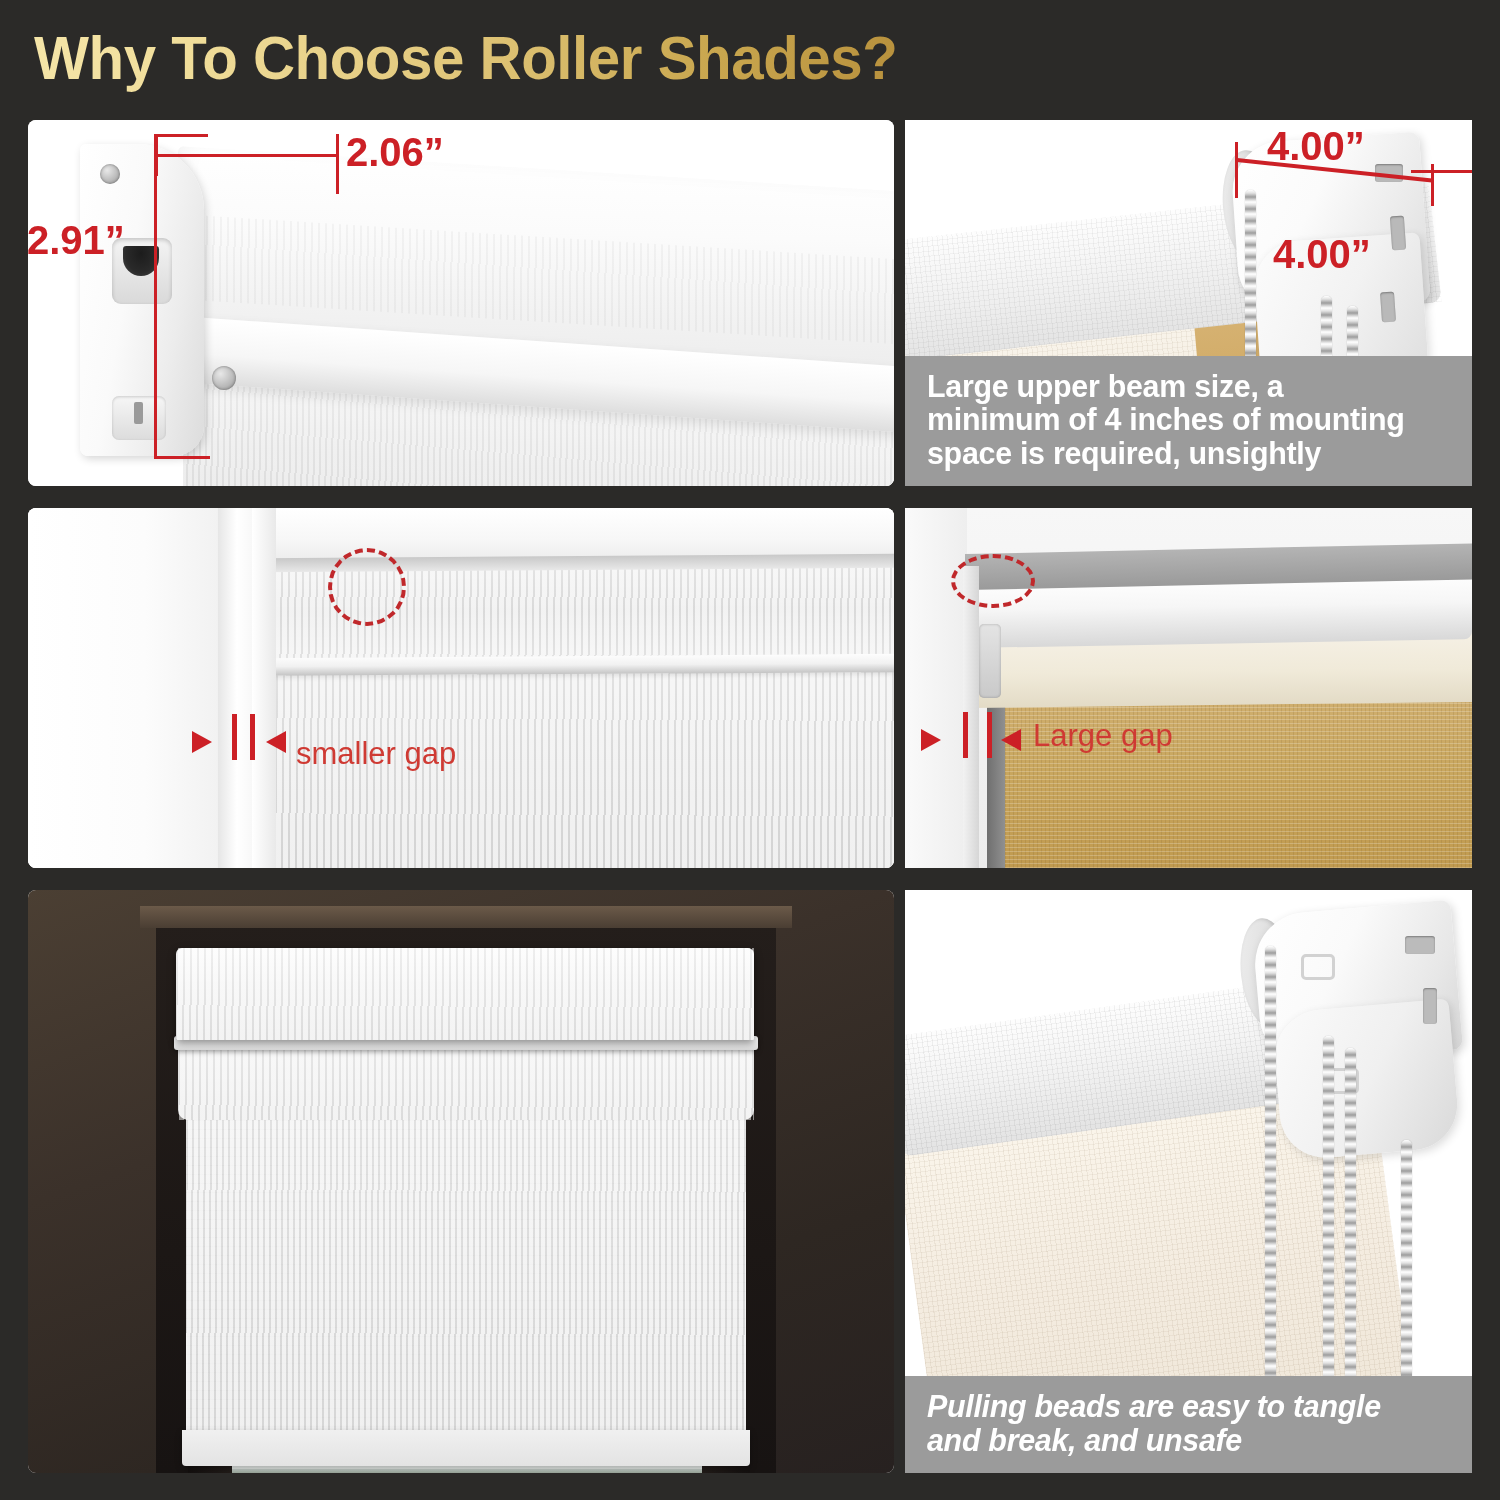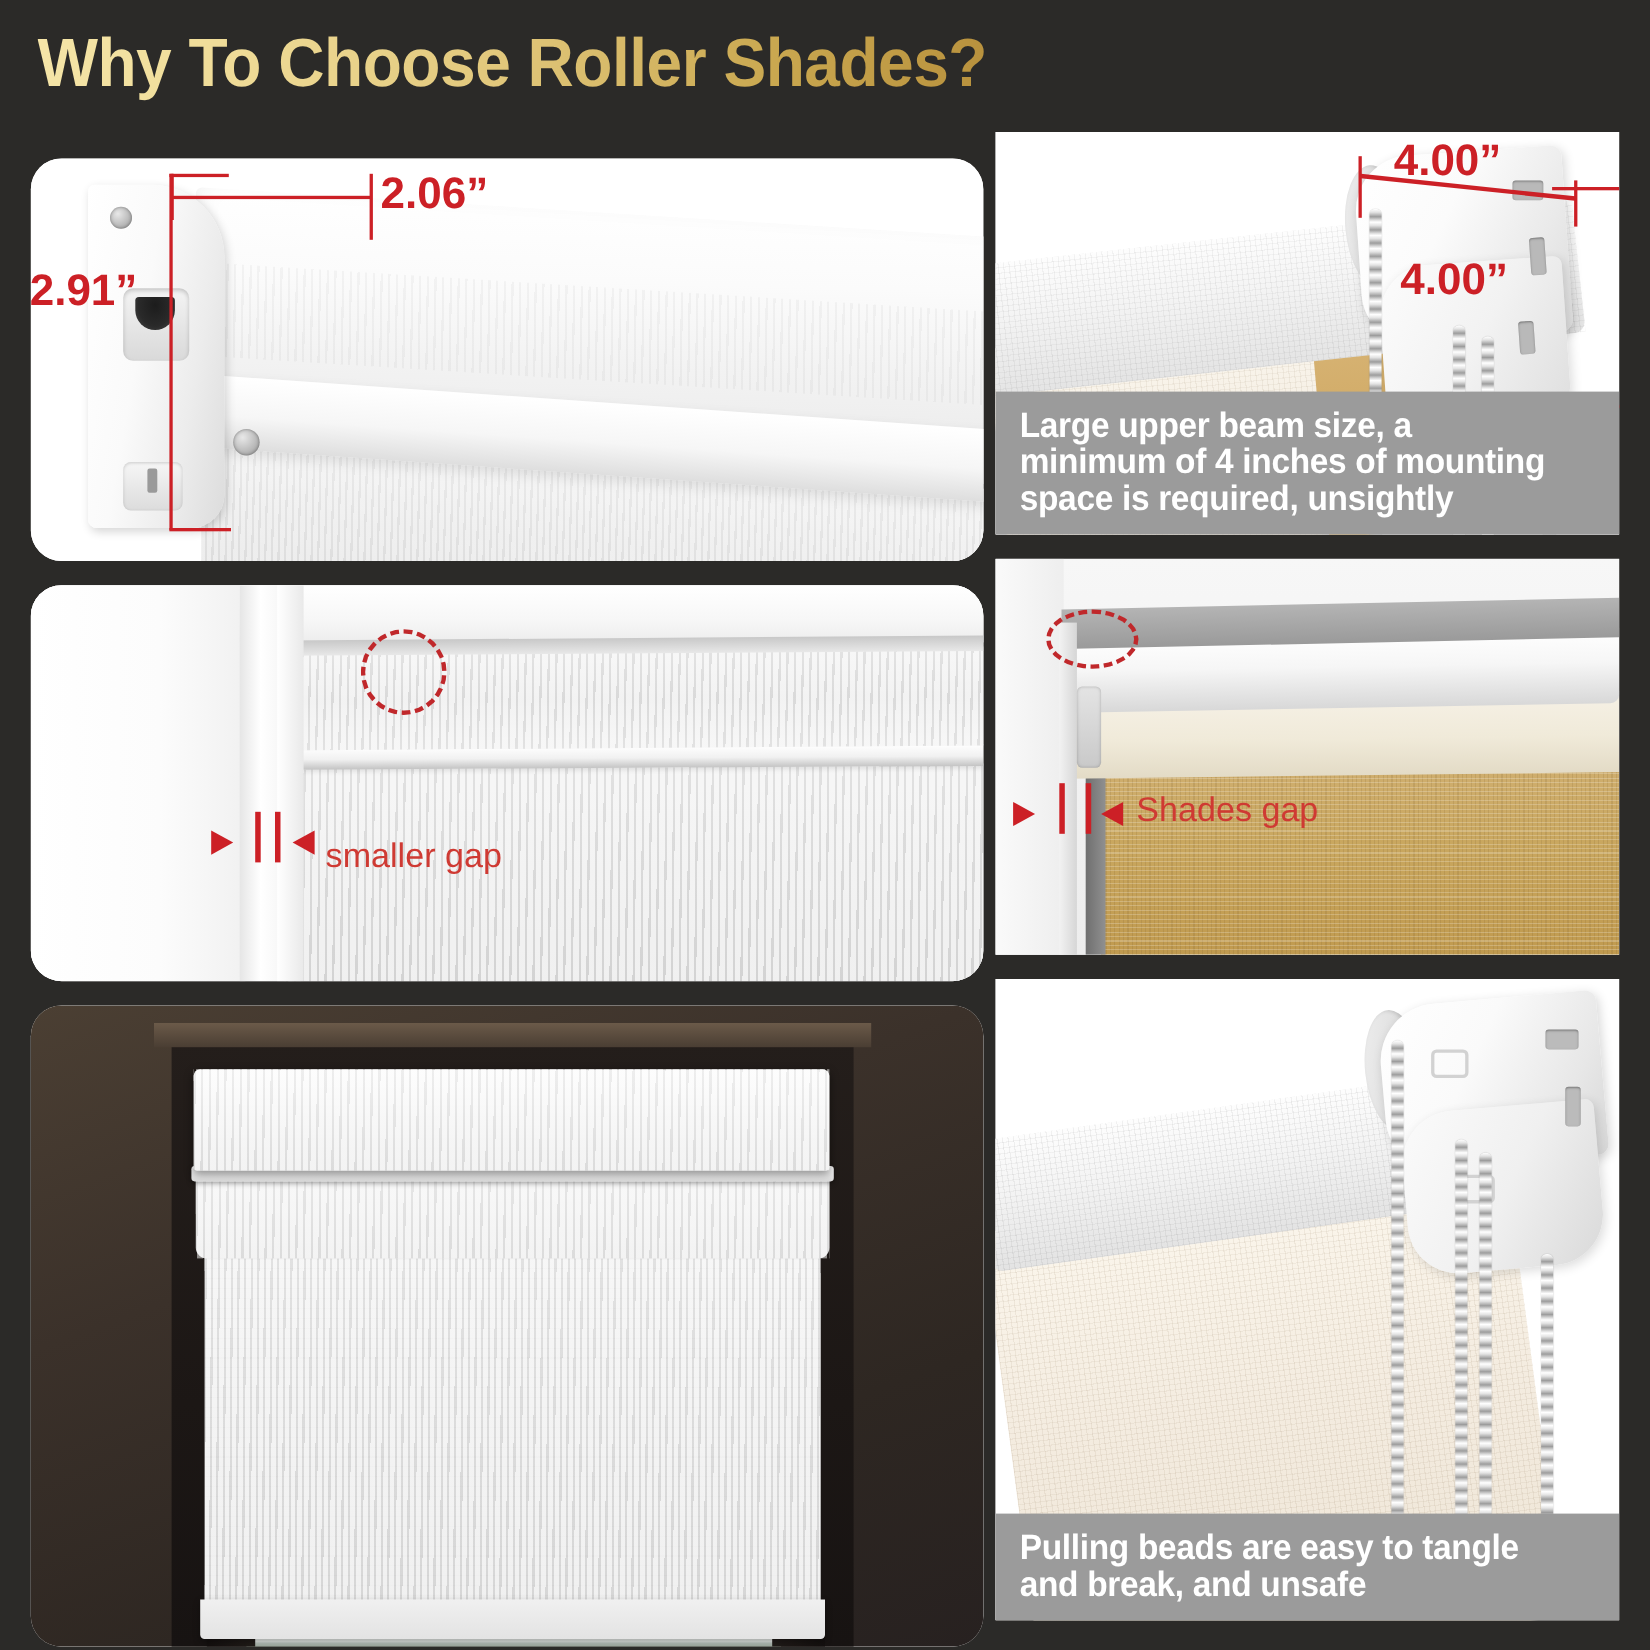--- a/index.html
+++ b/index.html
@@ -21,21 +21,21 @@
     font-family: "Liberation Sans", sans-serif;
     background: linear-gradient(95deg, #f5e5a8 0%, #f0dd9a 18%, #e2c87c 48%, #c9a74f 78%, #b8913d 100%);
     -webkit-background-clip: text; background-clip: text;
     color: transparent; -webkit-text-fill-color: transparent;
     transform: scaleX(0.94); transform-origin: left center;
     white-space: nowrap;
   }
 
   
   .panel { position: absolute; overflow: hidden; background: #fff; }
-  .panel.rounded { border-radius: 28px; margin-top: 24px; }
+  .panel.rounded { border-radius: 8px; }
   .panel.square  { border-radius: 0; }
 
   .photo { position: absolute; inset: 0; overflow: hidden; }
 
   
   .cap {
     position: absolute; left: 0; right: 0; bottom: 0;
     padding: 14px 20px 16px 22px;
     font-weight: bold; line-height: 1.04;
     letter-spacing: -0.3px;
@@ -436,21 +436,21 @@
       <div class="p4-top"></div>
       <div class="p4-post"></div>
       <div class="p4-clip"></div>
 
       <div class="rcircle" style="left:46px; top:46px; width:84px; height:54px;"></div>
 
       <div class="arrowR" style="left:16px; top:221px;"></div>
       <div class="rline" style="left:58px; top:204px; width:5px; height:46px;"></div>
       <div class="rline" style="left:82px; top:204px; width:5px; height:46px;"></div>
       <div class="arrowL" style="left:96px; top:221px;"></div>
-      <div class="gaplbl" style="left:128px; top:210px;">Shades gap</div>
+      <div class="gaplbl" style="left:128px; top:210px;">Large gap</div>
     </div>
   </div>
 
   <div class="panel rounded" style="left:28px; top:890px; width:866px; height:583px;">
     <div class="photo">
       <div class="p5-bg"></div>
       <div class="p5-recess"></div>
       <div class="p5-casing"></div>
 
       <div class="p5-win">
@@ -462,21 +462,21 @@
       <div class="p5-jambR"></div>
 
       <div class="p5-fab"></div>
       <div class="p5-bottom"></div>
       <div class="p5-roll"></div>
       <div class="p5-lip"></div>
       <div class="p5-cass"></div>
     </div>
   </div>
 
-  <div class="panel square" style="left:905px; top:890px; width:567px; height:583px;">
+  <div class="panel square" style="left:905px; top:890px; width:567px; height:583px;font-style:italic;">
     <div class="photo">
       <div class="p6-bg"></div>
       <div class="p6-tan"></div>
       <div class="p6-fab"></div>
       <div class="p6-roll"></div>
 
       <div class="chain" style="left:360px; top:56px; height:520px;"></div>
       <div class="chain" style="left:418px; top:146px; height:430px;"></div>
       <div class="chain" style="left:440px; top:158px; height:418px;"></div>
       <div class="chain" style="left:496px; top:250px; height:326px;"></div>

